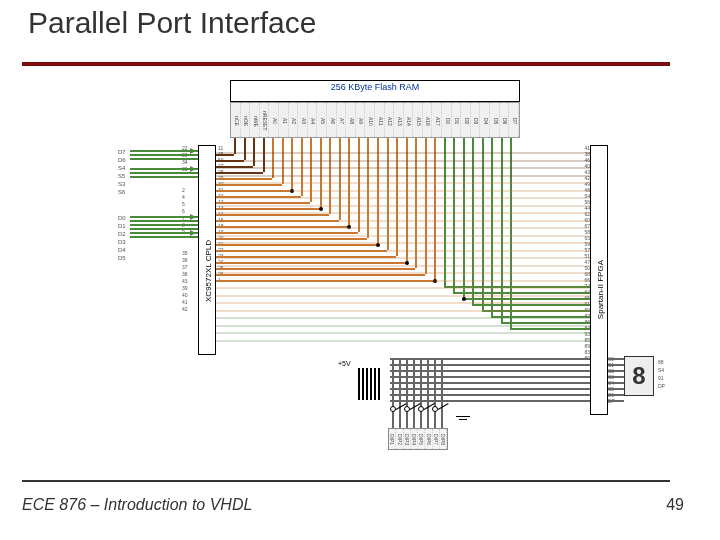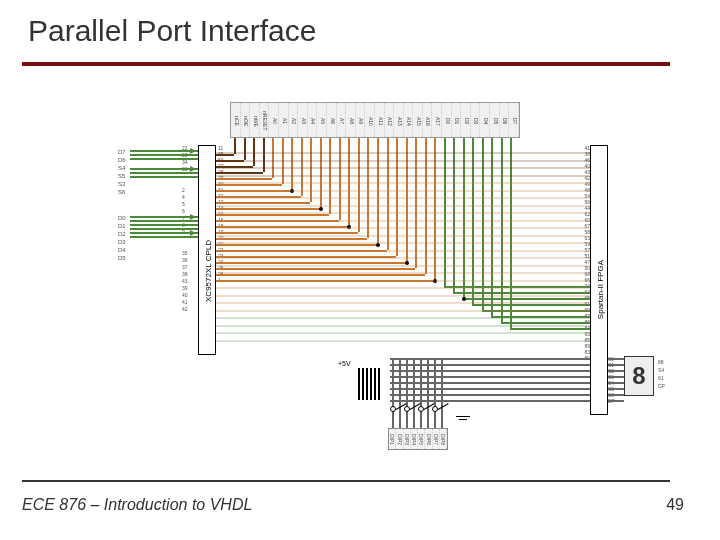--- a/index.html
+++ b/index.html
@@ -9,21 +9,21 @@
     height: 540px;
     font-family: Arial, sans-serif;
     background: #fff;
     position: relative;
     overflow: hidden;
   }
   .title {
     font-size: 30px;
     color: #333;
     position: absolute;
-    top: 14px;
+    top: 6px;
     left: 28px;
   }
   .divider {
     position: absolute;
     top: 62px;
     left: 22px;
     width: 648px;
     height: 4px;
     background: #7a0e0e;
   }
@@ -281,20 +281,21 @@
   }
 </style>
 </head>
 <body>
 
 <div class="title">Parallel Port Interface</div>
 <div class="divider"></div>
 
 <div class="diagram">
 
+  <div class="flashram">256 KByte Flash RAM</div>
   <div class="pinrow" id="flashpins">
       <span>nCE</span>
       <span>nOE</span>
       <span>nWE</span>
       <span>nRESET</span>
       <span>A0</span>
       <span>A1</span>
       <span>A2</span>
       <span>A3</span>
       <span>A4</span>

